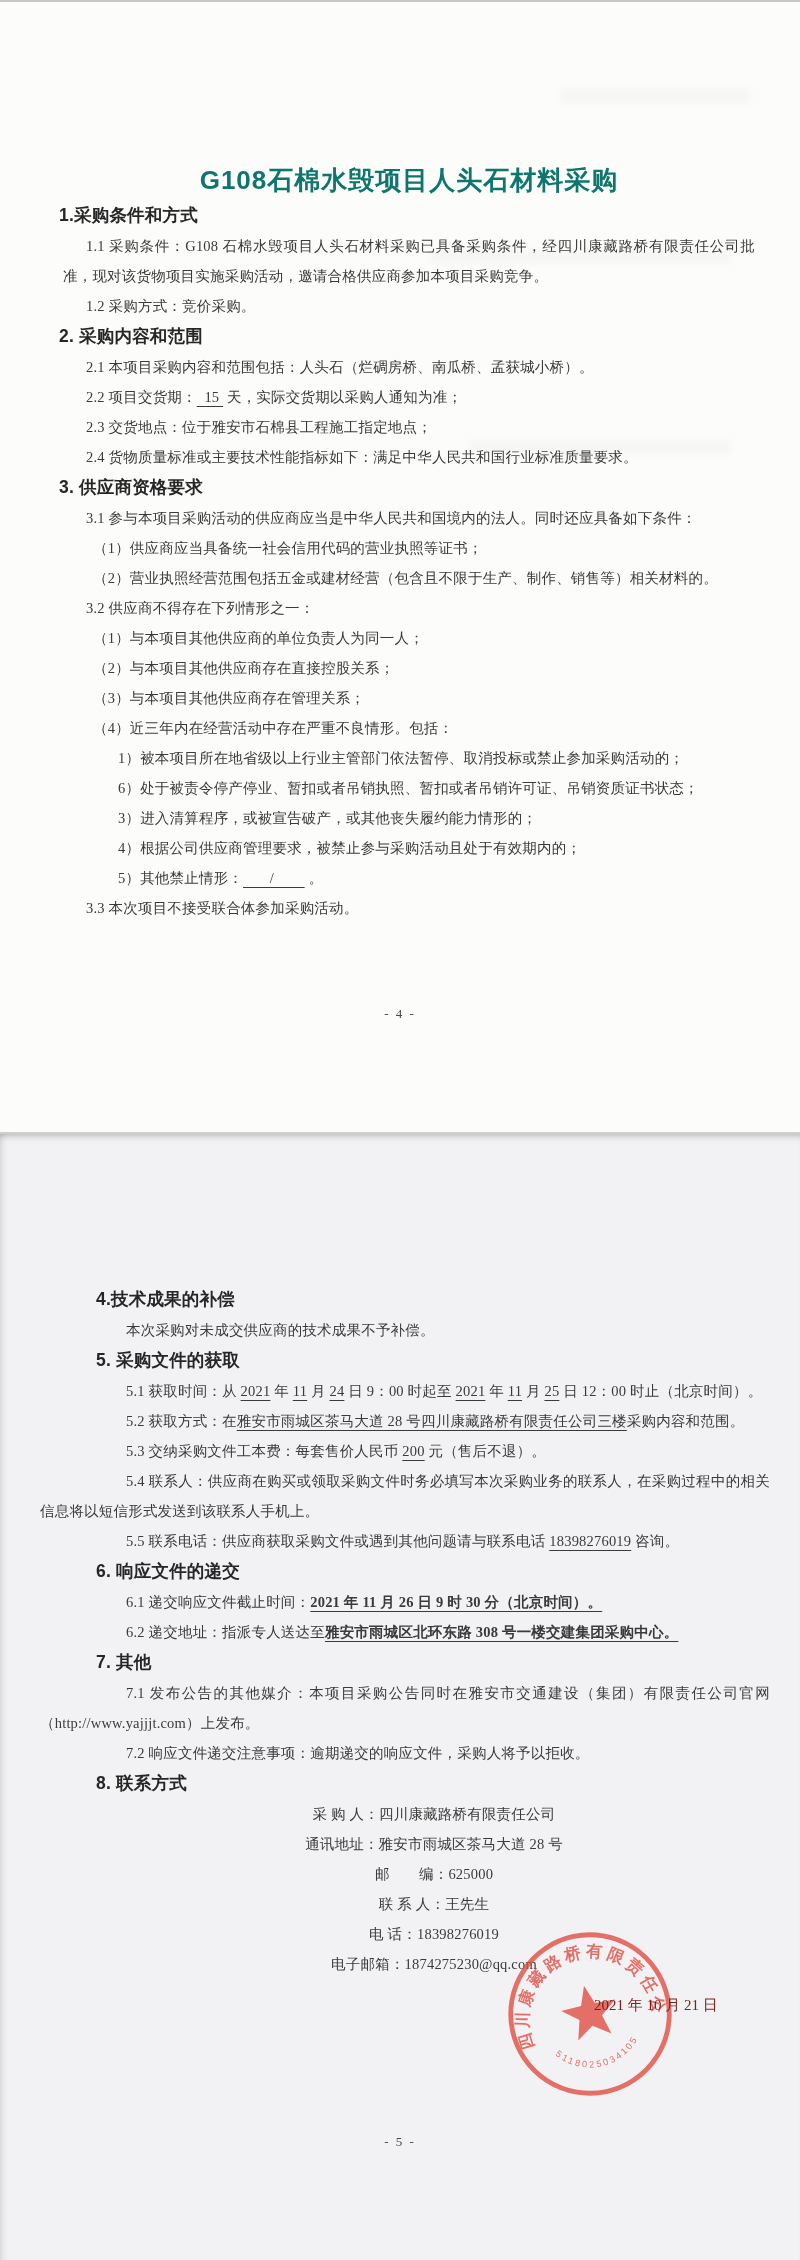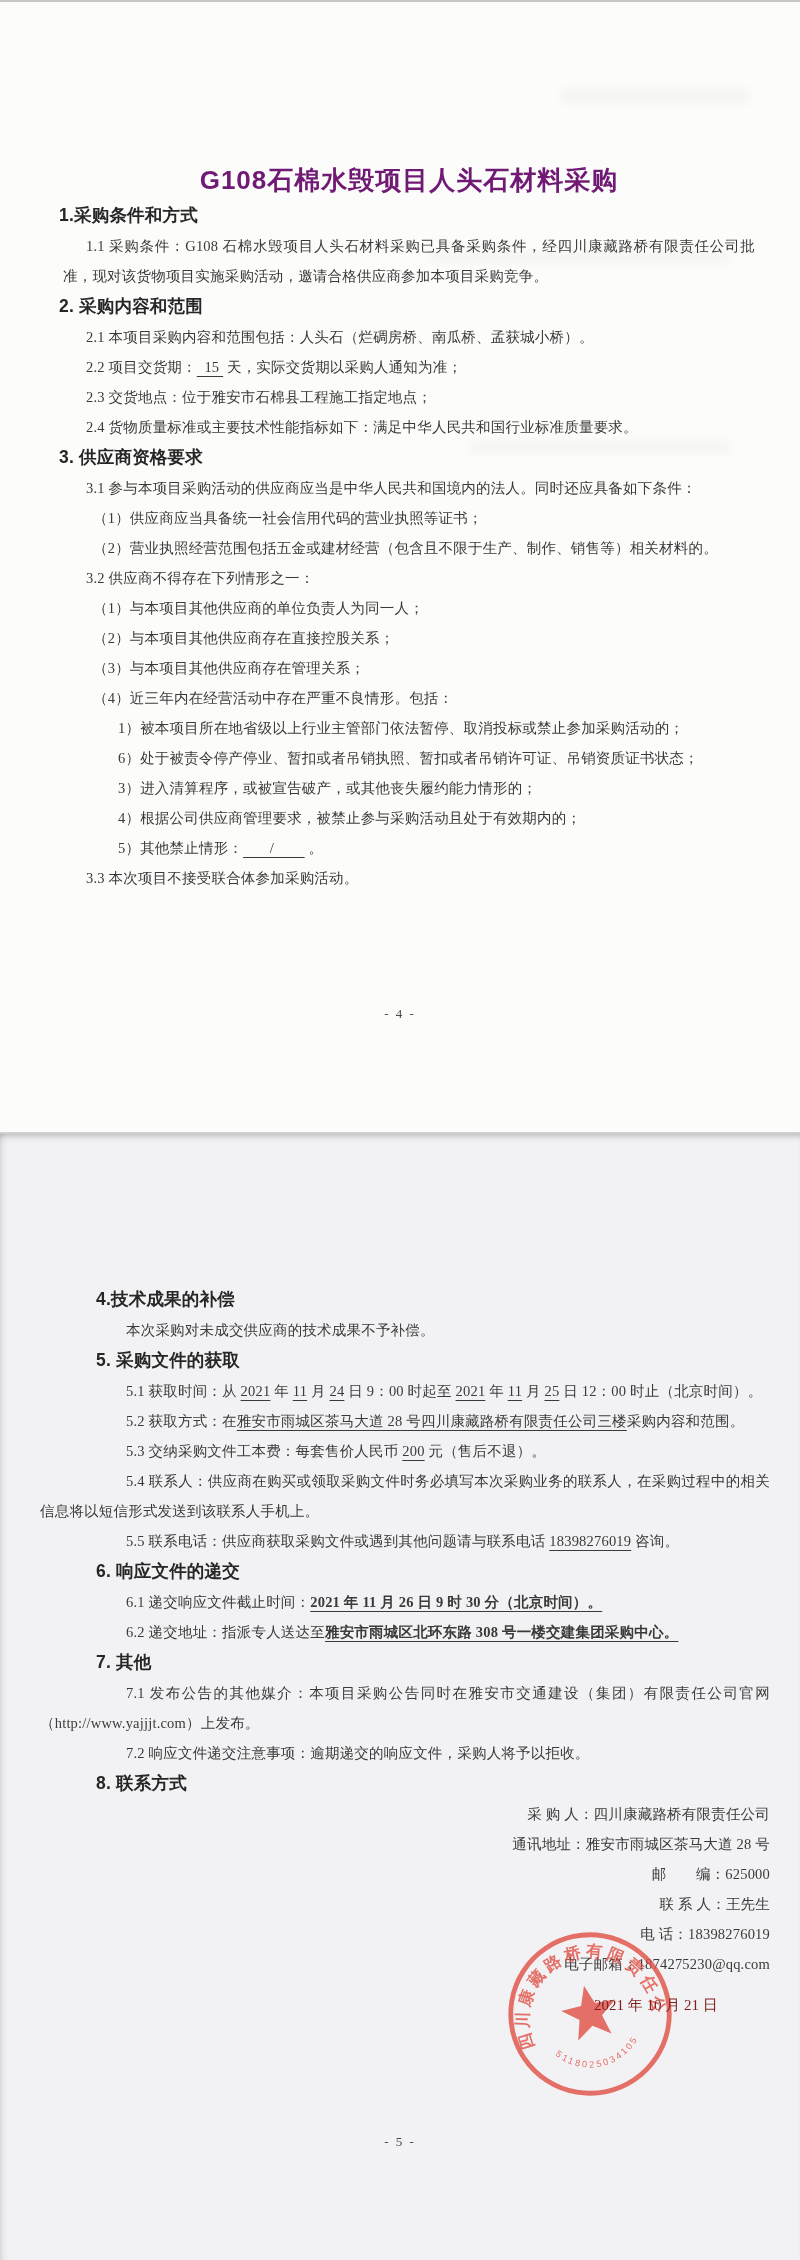--- a/index.html
+++ b/index.html
@@ -13,32 +13,32 @@
   .bleed{position:absolute;background:#8a8a88;opacity:.05;filter:blur(3px);border-radius:3px;}
   .b1{top:88px;left:560px;width:190px;height:16px;}
   .b2{top:250px;left:430px;width:300px;height:14px;}
   .b3{top:440px;left:470px;width:260px;height:14px;}
 
   .content-1{position:absolute;top:160px;left:63px;right:45px;}
   .content-2{position:absolute;top:150px;left:40px;right:30px;}
 
   .para{font-size:14.5px;line-height:30px;text-align:justify;letter-spacing:.2px;}
   .title{font-size:26px;line-height:40px;text-align:center;font-weight:bold;
-         font-family:"Liberation Sans","DejaVu Sans",sans-serif;color:#701a75;letter-spacing:1px;}
+         font-family:"Liberation Sans","DejaVu Sans",sans-serif;color:#0f766e;letter-spacing:1px;}
   .subtitle{font-size:21px;line-height:38px;text-align:center;font-weight:bold;
          font-family:"Liberation Sans","DejaVu Sans",sans-serif;color:#2c2c2c;margin-bottom:8px;}
   .h1{font-size:17.5px;line-height:31px;font-weight:bold;text-align:left;
       font-family:"Liberation Sans","DejaVu Sans",sans-serif;color:#262626;}
   .page-1 .h1{text-indent:-4px;}
   .page-1 .item{text-indent:23px;}
   .page-1 .sub{text-indent:30px;}
   .page-1 .sub2{text-indent:55px;}
   .page-2 .h1{text-indent:56px;}
   .page-2 .item{text-indent:86px;}
-  .page-2 .contact{text-indent:58px;text-align:right;}
+  .page-2 .contact{text-indent:58px;text-align:center;}
 
   .u{text-decoration:underline;text-underline-offset:4px;}
   .b{font-weight:bold;}
 
   .page-footer{position:absolute;left:0;width:100%;text-align:center;
                font-size:13px;color:#4a4a4a;letter-spacing:2px;}
   .page-1 .page-footer{top:1006px;}
   .page-2 .page-footer{top:1000px;}
 
   .stamp{position:absolute;left:503px;top:793px;width:174px;height:174px;
@@ -51,20 +51,21 @@
 
 <div class="page page-1">
   <div class="scan-top-edge"></div>
   <div class="bleed b1"></div>
   <div class="bleed b2"></div>
   <div class="bleed b3"></div>
   <div class="content-1">
       <div class="para title"><span>G108石棉水毁项目人头石材料采购</span></div>
       <div class="para h1"><span>1.采购条件和方式</span></div>
       <div class="para item"><span>1.1 采购条件：G108 石棉水毁项目人头石材料采购已具备采购条件，经四川康藏路桥有限责任公司批准，现对该货物项目实施采购活动，邀请合格供应商参加本项目采购竞争。</span></div>
+      <div class="para item"><span>1.2 采购方式：竞价采购。</span></div>
       <div class="para h1"><span>2. 采购内容和范围</span></div>
       <div class="para item"><span>2.1 本项目采购内容和范围包括：人头石（烂碉房桥、南瓜桥、孟获城小桥）。</span></div>
       <div class="para item"><span>2.2 项目交货期：</span><span class="u">&nbsp;&nbsp;15&nbsp;</span><span>&nbsp;天，实际交货期以采购人通知为准；</span></div>
       <div class="para item"><span>2.3 交货地点：位于雅安市石棉县工程施工指定地点；</span></div>
       <div class="para item"><span>2.4 货物质量标准或主要技术性能指标如下：满足中华人民共和国行业标准质量要求。</span></div>
       <div class="para h1"><span>3.  供应商资格要求</span></div>
       <div class="para item"><span>3.1 参与本项目采购活动的供应商应当是中华人民共和国境内的法人。同时还应具备如下条件：</span></div>
       <div class="para sub"><span>（1）供应商应当具备统一社会信用代码的营业执照等证书；</span></div>
       <div class="para sub"><span>（2）营业执照经营范围包括五金或建材经营（包含且不限于生产、制作、销售等）相关材料的。</span></div>
       <div class="para item"><span>3.2 供应商不得存在下列情形之一：</span></div>

